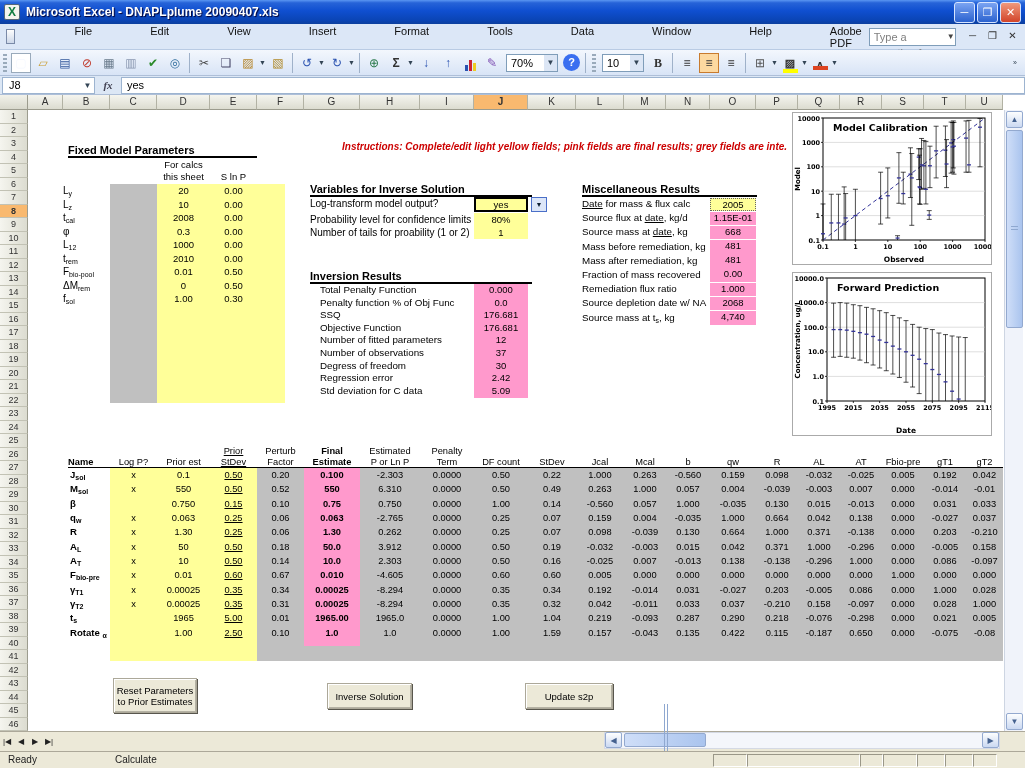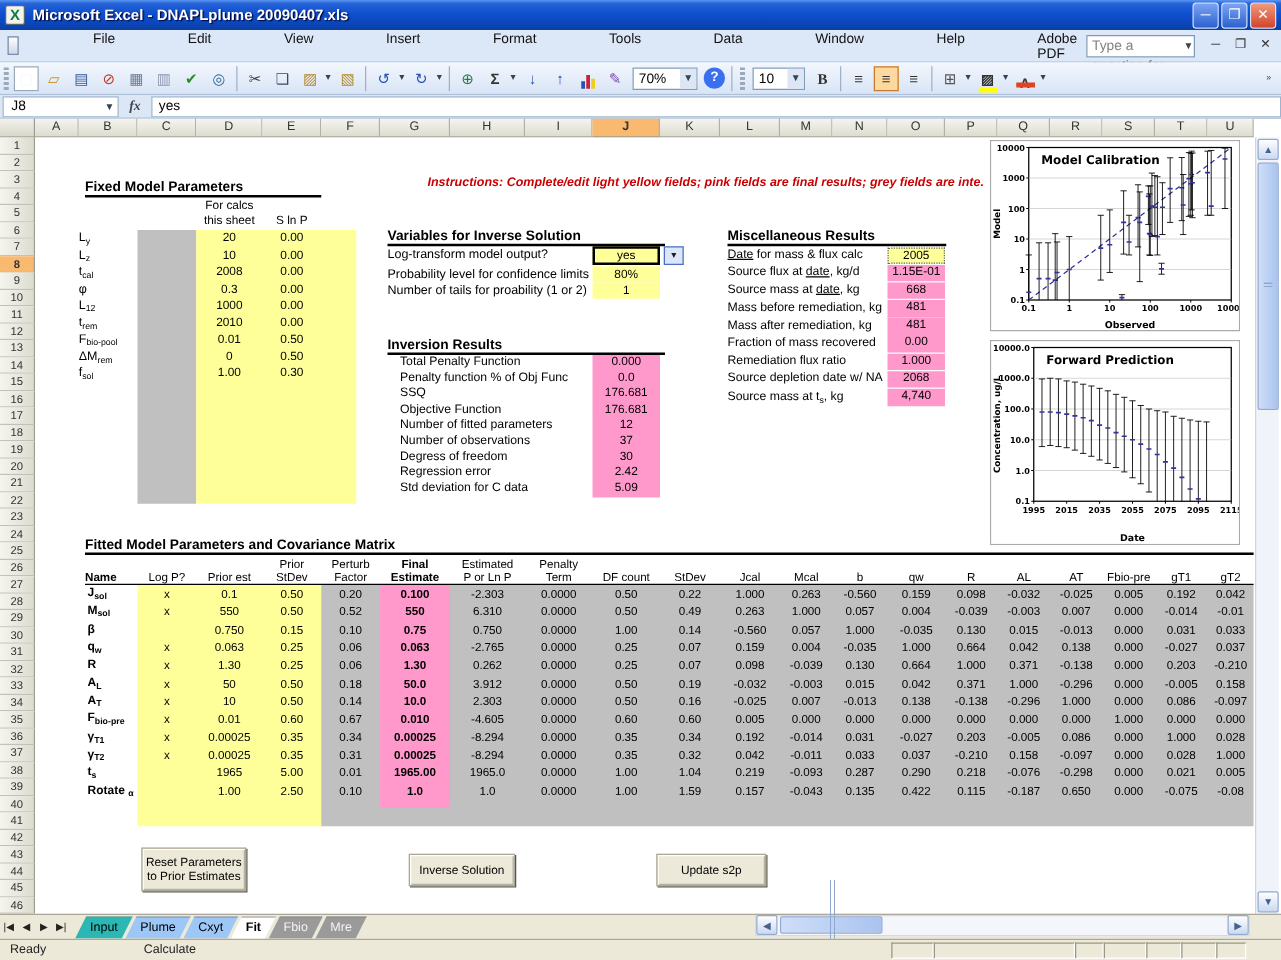--- a/index.html
+++ b/index.html
@@ -73,21 +73,21 @@
   .ival{position:absolute;left:164px;top:0;width:54px;text-align:center;font-size:9.5px;}
   .mrow{position:relative;height:14.2px;font-size:9.8px;line-height:14.2px;}
   .mval{position:absolute;left:128px;top:0.5px;width:46px;height:13.5px;text-align:center;font-size:9.5px;line-height:12.5px;background:#ff99cc;}
   .mrow:first-child .mval{background:#ffff99;border:1px dotted #666;}
   
   .fth{position:absolute;top:0;height:22px;font-size:9.3px;text-align:center;}
   .fth div{height:11px;line-height:11px;}
   .trow{position:relative;height:14.35px;}
   .tc{position:absolute;top:0;height:14.35px;line-height:14.35px;font-size:9.3px;text-align:center;}
   .tname{text-align:left;padding-left:2px;font-size:9.6px;}
-  .x0{left:0;width:42px;font-weight:bold;}.x1{left:42px;width:47px;}.x2{left:89px;width:53px;}.x3{left:142px;width:47px;}
+  .x0{left:0;width:42px;font-weight:bold;}.x1{left:42px;width:47px;}.x2{left:89px;width:53px;}.x3{left:142px;width:47px;text-decoration:underline;}
   .x4{left:189px;width:47px;}.x5{left:236px;width:56px;font-weight:bold;}.x6{left:292px;width:60px;}
   .x7{left:352px;width:54px;}.x8{left:406px;width:54px;}.x9{left:460px;width:48px;}.x10{left:508px;width:48px;}
   .x11{left:556px;width:42px;}.x12{left:598px;width:44px;}.x13{left:642px;width:46px;}.x14{left:688px;width:42px;}
   .x15{left:730px;width:42px;}.x16{left:772px;width:42px;}.x17{left:814px;width:42px;}.x18{left:856px;width:42px;}
   .x19{left:898px;width:37px;}
   .fth.x0{text-align:left;}
   .xlbtn{position:absolute;background:#ece9d8;border:1px solid #aca899;box-shadow:1px 1px 0 #58564d, inset 1px 1px 0 #fff, inset -1px -1px 0 #b5b2a4;font-size:9.5px;text-align:center;display:flex;align-items:center;justify-content:center;color:#000;font-family:"Liberation Sans",sans-serif;}
   .chart{position:absolute;border:1px solid #aaa;background:#fff;}
   
   .vscroll{position:absolute;left:1004px;top:110px;width:19px;height:621px;background:#f0f3fa;border-left:1px solid #cdd5e2;}
@@ -714,21 +714,20 @@
         <line x1="165.66666666666669" y1="128" x2="165.66666666666669" y2="63.989324213332125" stroke="#000" stroke-width="0.7"></line>
         <line x1="163.16666666666669" y1="63.989324213332125" x2="168.16666666666669" y2="63.989324213332125" stroke="#000" stroke-width="0.7"></line>
         <line x1="163.66666666666669" y1="126.05214134722843" x2="167.66666666666669" y2="126.05214134722843" stroke="#333399" stroke-width="1.3"></line>
         <line x1="172.25" y1="128" x2="172.25" y2="64.53732352322646" stroke="#000" stroke-width="0.7"></line>
         <line x1="169.75" y1="64.53732352322646" x2="174.75" y2="64.53732352322646" stroke="#000" stroke-width="0.7"></line>
         <text x="44" y="18" text-anchor="start" font-size="9.5" font-family="&quot;DejaVu Sans&quot;,sans-serif" fill="#000" font-weight="bold">Forward Prediction</text>
         <text x="113" y="160" text-anchor="middle" font-size="7.5" font-family="&quot;DejaVu Sans&quot;,sans-serif" fill="#000" font-weight="bold">Date</text>
         <text x="0" y="0" text-anchor="middle" font-size="7" font-family="&quot;DejaVu Sans&quot;,sans-serif" fill="#000" font-weight="bold" transform="translate(7,66.5) rotate(-90)">Concentration, ug/L</text>
       </svg>
 
-    <div class="in sectitle" style="left:40px;top:320px;width:935px;">Fitted Model Parameters and Covariance Matrix</div>
     <div class="in" style="left:40px;top:336px;width:935px;height:22px;border-bottom:1.5px solid #000;">
 
     <div class="fth x0">
         <div></div>
           <div>Name</div>
       </div>
         <div class="fth x1">
         <div></div>
           <div>Log P?</div>
       </div>
@@ -1087,29 +1086,20 @@
         <div class="gr"></div>
       </div>
     <div class="sbtn" style="left:1px;top:603px;">▼</div>
   </div>
 
   <div class="tabbar">
     <div class="navb">|◀</div>
     <div class="navb">◀</div>
     <div class="navb">▶</div>
     <div class="navb">▶|</div>
-    <div style="display:flex;margin-left:10px;">
-
-    <div class="tab teal"><span>Input</span></div>
-        <div class="tab blue"><span>Plume</span></div>
-        <div class="tab blue"><span>Cxyt</span></div>
-        <div class="tab active"><span>Fit</span></div>
-        <div class="tab grey"><span>Fbio</span></div>
-        <div class="tab grey"><span>Mre</span></div>
-      </div>
   </div>
   <div class="hscroll-track">
     <div class="sbtn" style="left:0;top:-1px;width:17px;height:16px;">◀</div>
     <div class="sthumb" style="left:19px;top:0px;width:82px;height:14px;">
         <div class="gr" style="transform:rotate(90deg);"></div>
       </div>
     <div class="sbtn" style="right:0;top:-1px;width:17px;height:16px;">▶</div>
   </div>
 
   <div class="statusbar">

